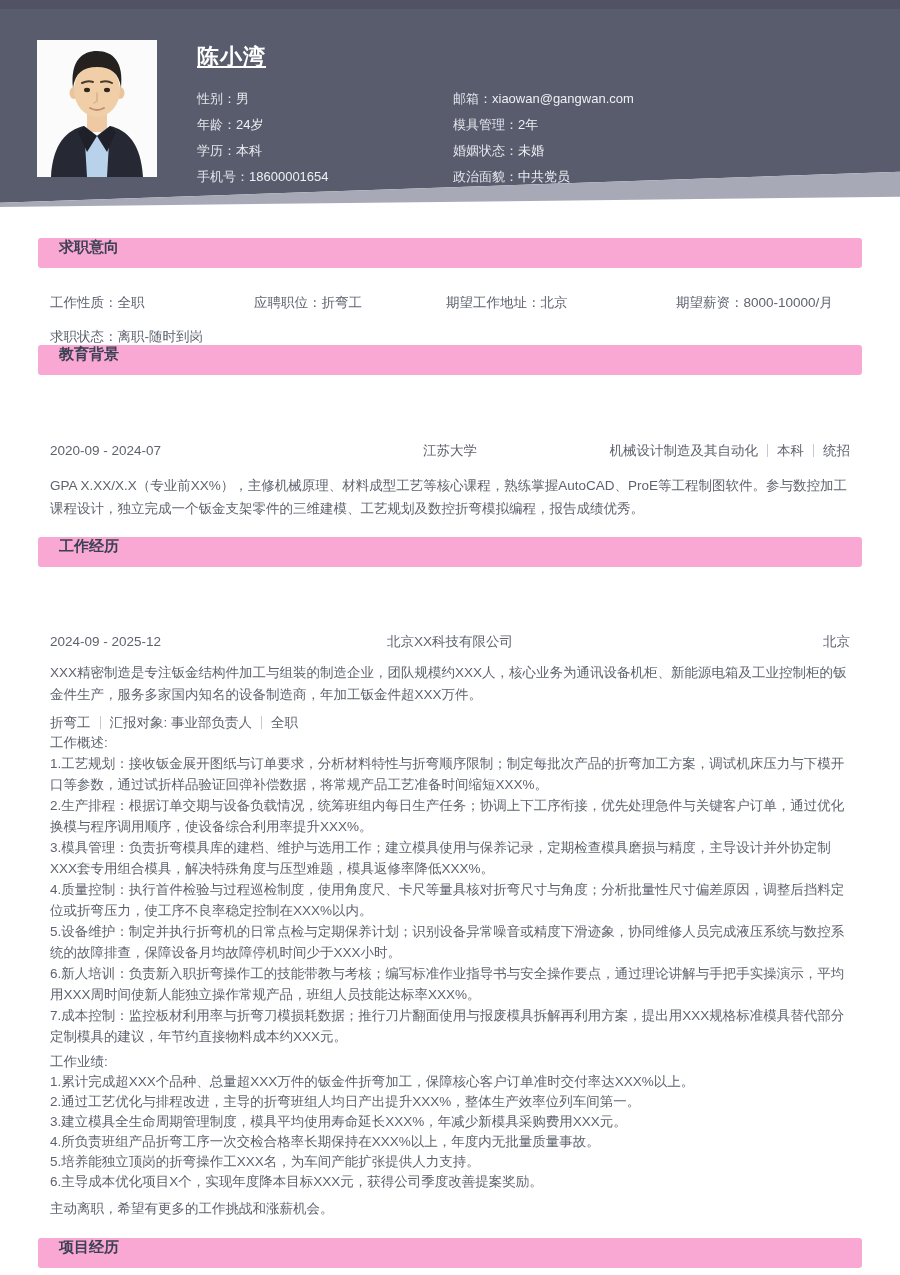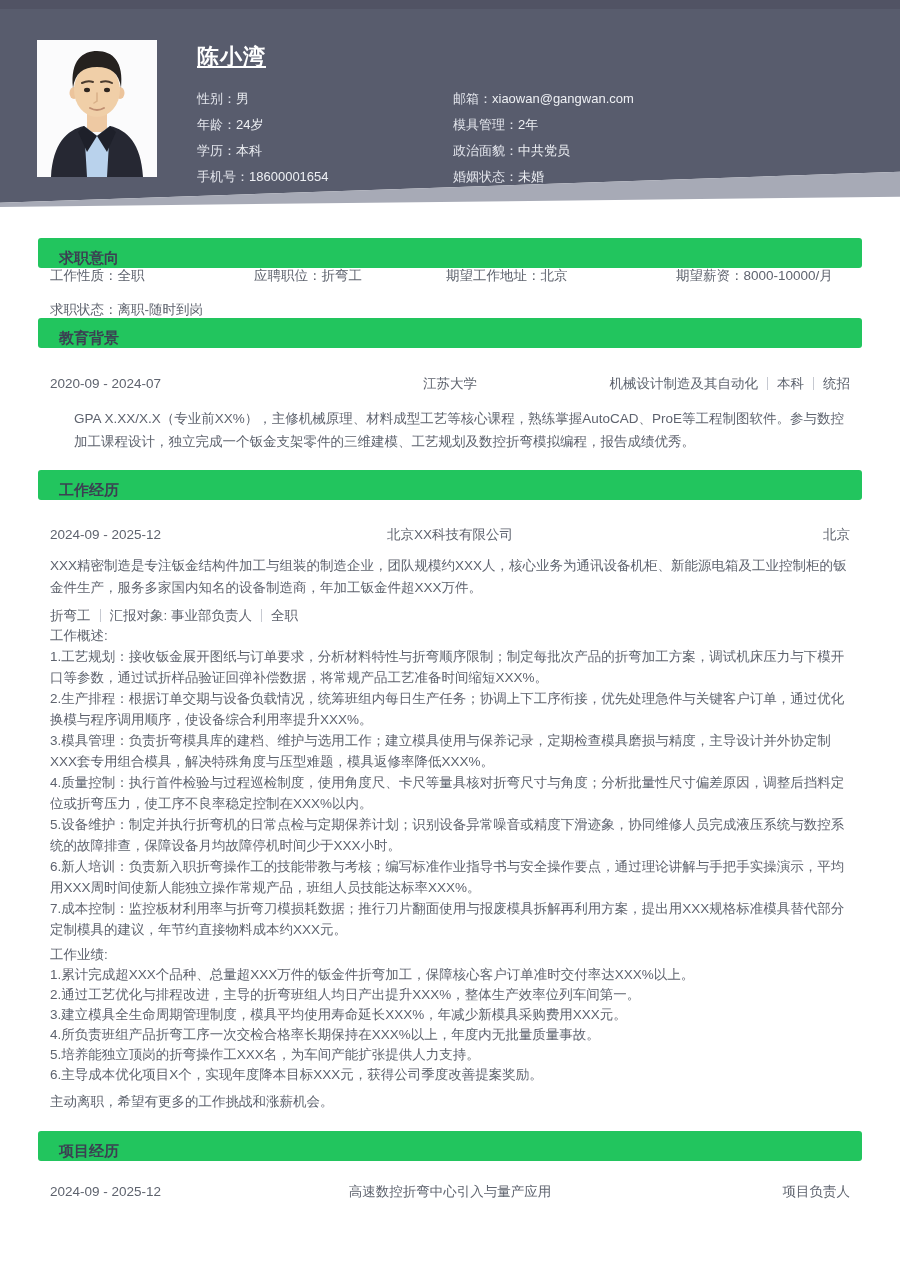--- a/index.html
+++ b/index.html
@@ -24,43 +24,43 @@
   .photo { width:120px; height:137px; background:#fbfbfc; flex:none; overflow:hidden; }
   .photo svg { display:block; width:100%; height:100%; }
   .header-text { flex:1; margin-left:40px; min-width:0; }
   .name { font-size:22px; font-weight:bold; color:#ffffff; letter-spacing:1px; margin:2px 0 14px;text-decoration:underline; }
   .info-cols { display:grid; grid-template-columns:233px 1fr;gap:23px; }
   .info-field { font-size:13px; color:#eef0f4; line-height:26px; white-space:nowrap; }
   .info-field .lbl { color:#e3e5ec; }
   
   main { padding:0 38px; }
   .section-bar {
-    height:30px; background:#22c55e; border-radius:3px;
-    display:flex; align-items:flex-end; padding-left:21px;
+    height:30px; background:#f9a8d4; border-radius:3px;
+    display:flex; align-items:flex-start; padding-left:21px;
   }
   .bar-job { margin-top:31px; }
   .bar-edu { }
   .bar-work { margin-top:17px; }
   .bar-project { margin-top:20px; }
   .section-title { font-size:15px; font-weight:bold; color:#3b4052; }
   .section-body { padding:0 12px; font-size:13.5px; }
   
-  .ji-row { display:grid; grid-template-columns:204px 192px 230px 1fr; line-height:16px; }
+  .ji-row { display:grid; grid-template-columns:204px 192px 230px 1fr; margin-top:27px; line-height:16px; }
   .ji-row.second { grid-template-columns:1fr; margin-top:18px; }
   
   .meta-row { display:grid; grid-template-columns:1fr auto 1fr; align-items:baseline; line-height:17px; }
   .meta-edu { margin-top:27px; }
   .meta-work { margin-top:26px; }
   .meta-project { margin-top:22px; }
   .meta-left { text-align:left; }
-  .meta-center { text-align:center; }
+  .meta-center { text-align:center;margin-top:40px; }
   .meta-right { text-align:right; white-space:nowrap; }
   .sep { display:inline-block; width:1px; height:13px; background:#c6c9d1; margin:0 9px; vertical-align:-2px; }
   
-  .edu-desc { margin-top:15px; line-height:23px;margin-left:24px; }
+  .edu-desc { margin-top:15px; line-height:23px; }
   .work-intro { margin-top:12px; line-height:22px; }
   .position-row { margin-top:8px; line-height:18px; }
   .block-overview { margin-top:0; line-height:21px; }
   .block-achievements { margin-top:5px; line-height:20px; }
   .leave { margin-top:8px; line-height:18px; }
 </style>
 </head>
 <body>
 
 <div>
@@ -95,22 +95,22 @@
         <div class="info-cols">
           <div>
             <div class="info-field"><span class="lbl">性别：</span><span>男</span></div>
             <div class="info-field"><span class="lbl">年龄：</span><span>24岁</span></div>
             <div class="info-field"><span class="lbl">学历：</span><span>本科</span></div>
             <div class="info-field"><span class="lbl">手机号：</span><span>18600001654</span></div>
           </div>
           <div>
             <div class="info-field"><span class="lbl">邮箱：</span><span>xiaowan@gangwan.com</span></div>
             <div class="info-field"><span class="lbl">模具管理：</span><span>2年</span></div>
+            <div class="info-field"><span class="lbl">婚姻状态：</span><span>未婚</span></div>
             <div class="info-field"><span class="lbl">政治面貌：</span><span>中共党员</span></div>
-            <div class="info-field"><span class="lbl">婚姻状态：</span><span>未婚</span></div>
           </div>
         </div>
       </div>
     </div>
   </header>
 
   <main>
 
     <section>
       <div class="section-bar bar-job">

